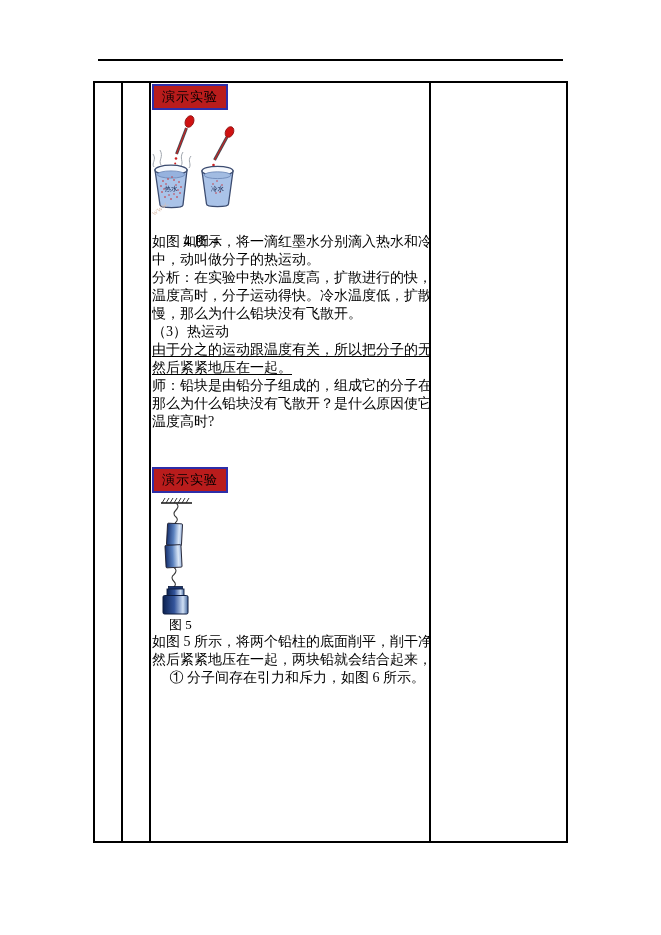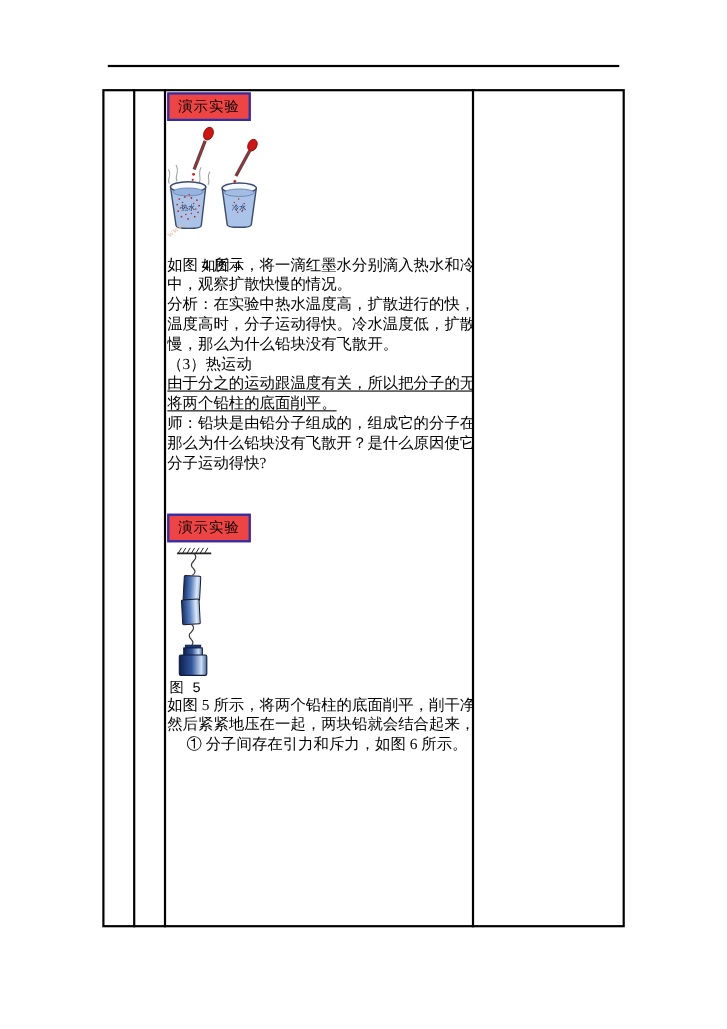--- a/index.html
+++ b/index.html
@@ -8,28 +8,28 @@
     font-family:"Liberation Serif","DejaVu Serif",serif;color:#000;
     overflow:hidden;
   }
   .hdr-rule{position:absolute;left:98px;top:59px;width:465px;height:2px;background:#000;}
   .tbl-frame{position:absolute;left:93px;top:81px;width:475px;height:762px;
     border:2px solid #000;box-sizing:border-box;}
   .vline{position:absolute;top:81px;width:2px;height:762px;background:#000;}
   .vline.c1{left:121px;} .vline.c2{left:149px;} .vline.c3{left:429px;}
   .demo-box{
     position:absolute;left:152px;width:76px;height:26px;box-sizing:border-box;
-    border:2px solid #2e2ea8;background:#ef4444;display:flex;align-items:center;
+    border:2px solid #2e2ea8;background:#b91c1c;display:flex;align-items:center;
     justify-content:center;font-size:13px;color:#000;letter-spacing:1px;
   }
   .demo-box.b1{top:84px;} .demo-box.b2{top:467px;}
   .fig4{position:absolute;left:150px;top:112px;}
   .fig5{position:absolute;left:156px;top:496px;}
   .caption{position:absolute;font-size:13px;white-space:pre;}
-  .cap4{left:183px;top:232px;} .cap5{left:154px;top:616px;font-family:Liberation Mono, monospace;}
+  .cap4{left:183px;top:232px;} .cap5{left:169px;top:616px;}
   .para{position:absolute;left:152px;width:278px;overflow:hidden;}
   .p1{top:233px;} .p2{top:633px;}
   .line{display:block;height:18px;line-height:18px;font-size:14px;white-space:pre;}
   .line.u{text-decoration:underline;text-underline-offset:2px;}
 </style>
 </head>
 <body>
 
 <div id="page">
 
@@ -109,30 +109,30 @@
       <text x="67.5" y="79" text-anchor="middle" font-size="6.5" fill="#121f48">冷水</text>
     </g>
 
     <text x="2" y="102" font-size="8" fill="#dcbfae" transform="rotate(-38 6 100)">www.</text>
   </svg>
 
   <div class="caption cap4">如图 4</div>
 
   <div class="para p1">
     <span class="line">如图 4 所示，将一滴红墨水分别滴入热水和冷水</span>
-    <span class="line">中，观察扩散快慢的情况。</span>
+    <span class="line">中，动叫做分子的热运动。</span>
     <span class="line">分析：在实验中热水温度高，扩散进行的快，说明：</span>
     <span class="line">温度高时，分子运动得快。冷水温度低，扩散进行的</span>
     <span class="line">慢，那么为什么铅块没有飞散开。</span>
     <span class="line">（3）热运动</span>
     <span class="line u">由于分之的运动跟温度有关，所以把分子的无规则运</span>
-    <span class="line u">将两个铅柱的底面削平。</span>
+    <span class="line u">然后紧紧地压在一起。</span>
     <span class="line">师：铅块是由铅分子组成的，组成它的分子在不停地</span>
     <span class="line">那么为什么铅块没有飞散开？是什么原因使它们聚</span>
-    <span class="line">分子运动得快?</span>
+    <span class="line">温度高时?</span>
   </div>
 
   <div class="demo-box b2">
     <span>演示实验</span>
   </div>
 
   <svg class="fig5" width="44" height="120" viewBox="0 0 44 120" xmlns="http://www.w3.org/2000/svg">
     <defs>
       <linearGradient id="cylGrad" x1="0" y1="0" x2="1" y2="0">
         <stop offset="0" stop-color="#16306e"></stop>

